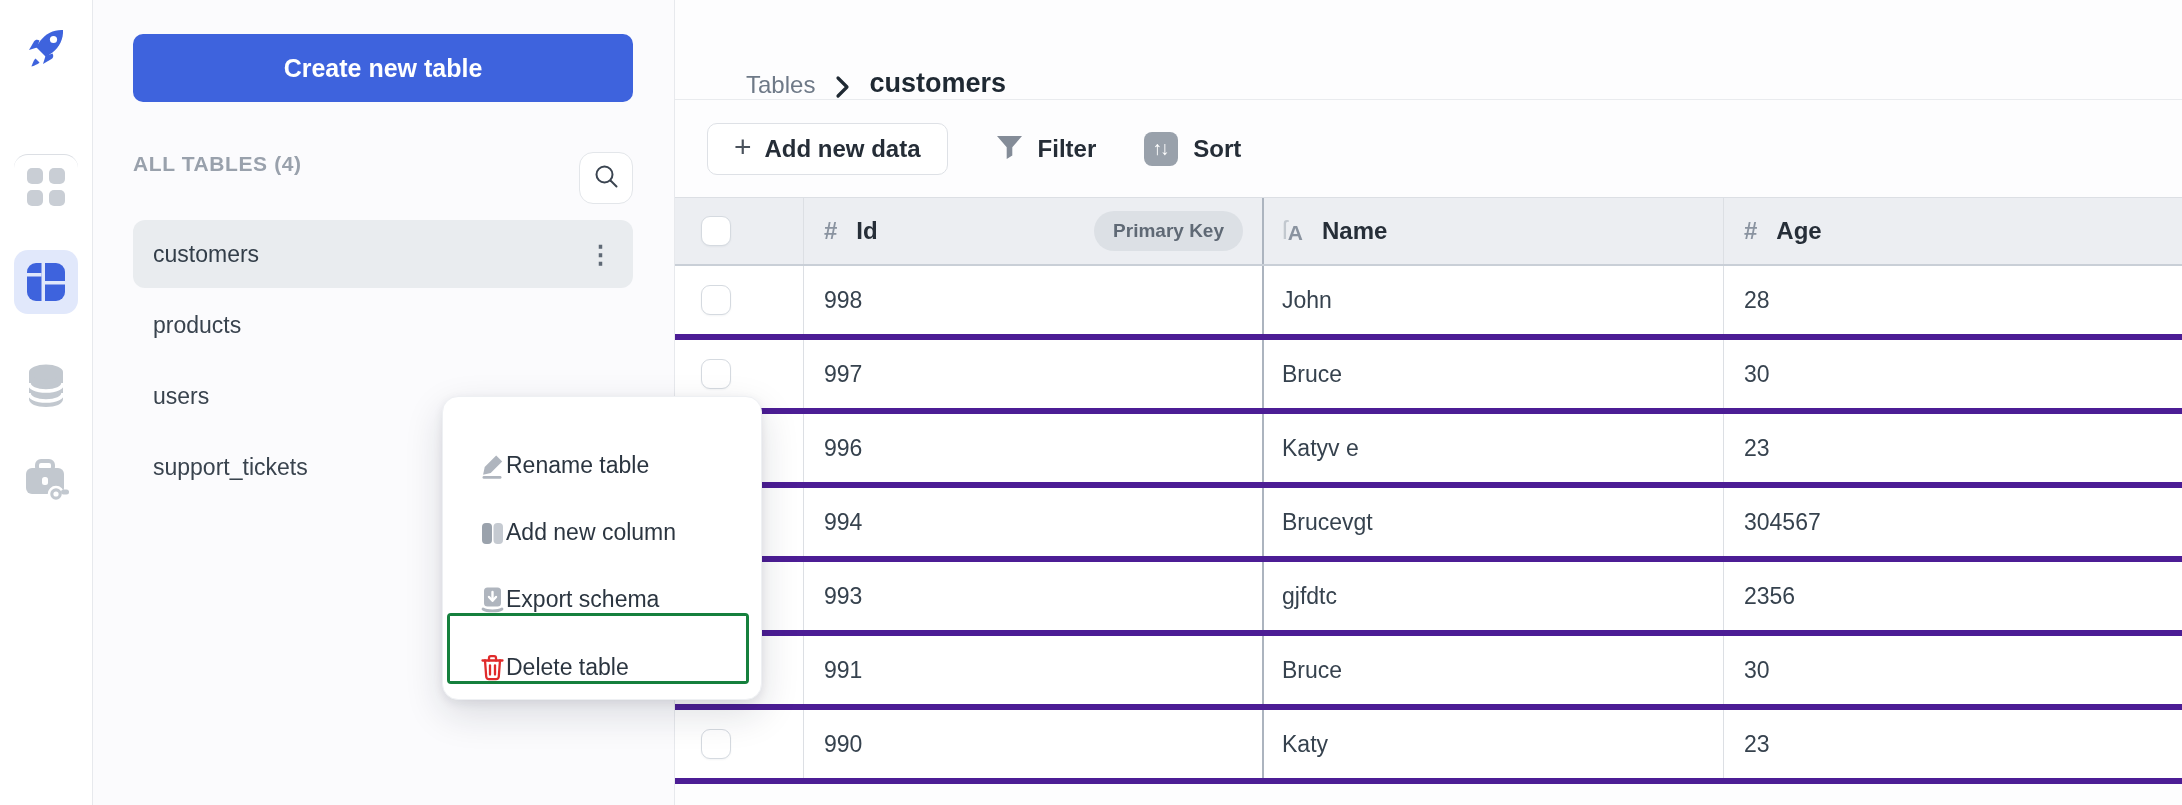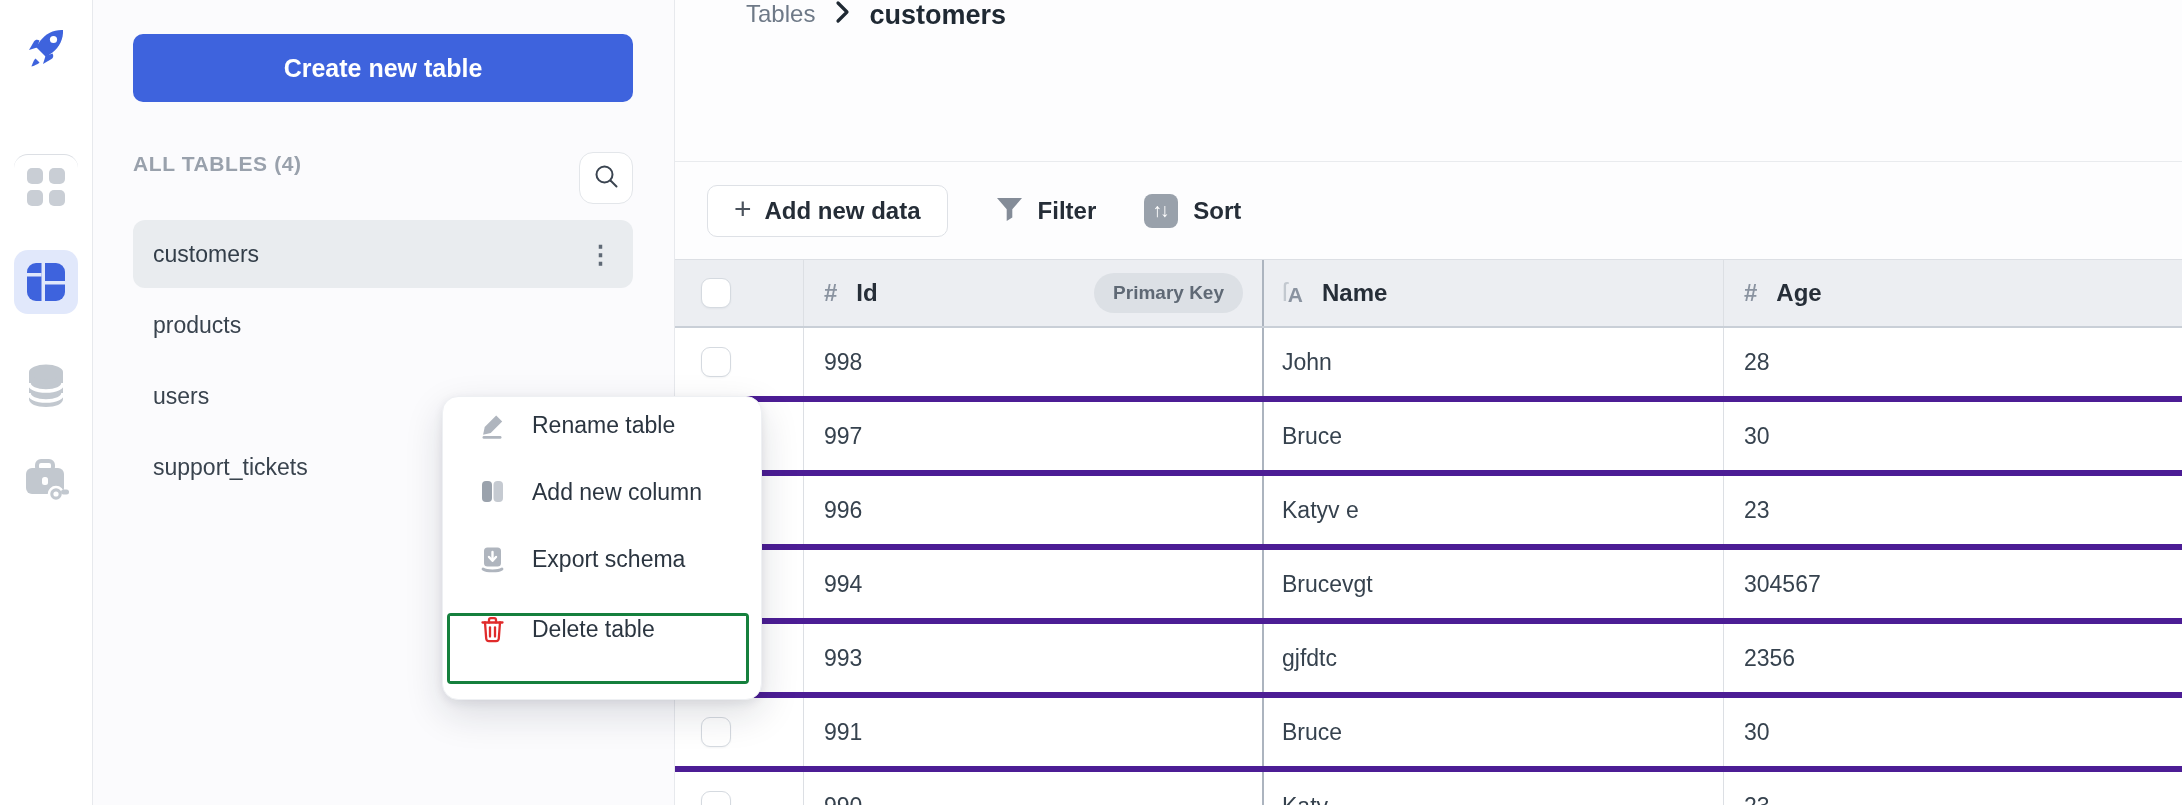--- a/index.html
+++ b/index.html
@@ -52,21 +52,21 @@
   .tables-list { list-style:none; margin-top:16px; }
   .t-item {
     height:68px; border-radius:12px; display:flex; align-items:center;
     padding:0 20px; font-size:23px; color:#39434E; cursor:pointer; margin-bottom:3px;
   }
   .t-item.selected { background:#E9ECEF; color:#333E49; }
   .kebab { margin-left:auto; font-size:25px; color:#5F6975; font-weight:700; cursor:pointer; line-height:1; }
 
   
   .main { position:absolute; left:675px; top:0; right:0; height:805px; background:#FDFDFE; }
-  .crumb-bar { height:162px; display:flex; align-items:flex-start; padding-left:71px; border-bottom:1px solid #E9EBEE; }
+  .crumb-bar { height:100px; display:flex; align-items:flex-end; padding-left:71px; border-bottom:1px solid #E9EBEE; }
   .crumb-parent { font-size:24px; color:#6E7987; cursor:pointer; }
   .crumb-sep { margin:0 18px; display:flex; align-items:center; }
   .crumb-current { font-size:27px; font-weight:700; color:#1F2933; }
 
   .toolbar { height:97px; display:flex; align-items:center; padding-left:32px; }
   .add-btn {
     height:52px; padding:0 26px; background:#fff; border:1.5px solid #DEE1E6; border-radius:10px;
     display:flex; align-items:center; gap:13px; cursor:pointer; font-family:"Liberation Sans", sans-serif;
   }
   .add-btn .plus { font-size:30px; font-weight:400; color:#4A525C; line-height:1; margin-top:-3px; }
@@ -100,21 +100,21 @@
   }
   .cell-text { font-size:23px; color:#36424E; }
 
   
   .ctx-menu {
     position:absolute; left:442px; top:396px; width:320px; padding:15px 0 15px 0;
     background:#fff; border:1px solid #EEF0F3; border-radius:16px;
     box-shadow:0 14px 38px rgba(20,30,50,.14), 0 3px 10px rgba(20,30,50,.08); z-index:50;
   }
   .ctx-item {
-    height:67px; display:flex; align-items:flex-start; padding-left:36px; gap:26px;
+    height:67px; display:flex; align-items:flex-end; padding-left:36px; 
     font-size:23px; color:#2B3540; cursor:pointer; background:#fff;
   }
   .red-box { margin:0 12px 0 4px; border:3px solid #15803d; border-radius:4px; }
   .red-box .ctx-item { height:65px; padding-left:29px; }
   .mi { width:27px; display:flex; justify-content:center; }
 </style>
 </head>
 <body>
 
 <div class="screen">

